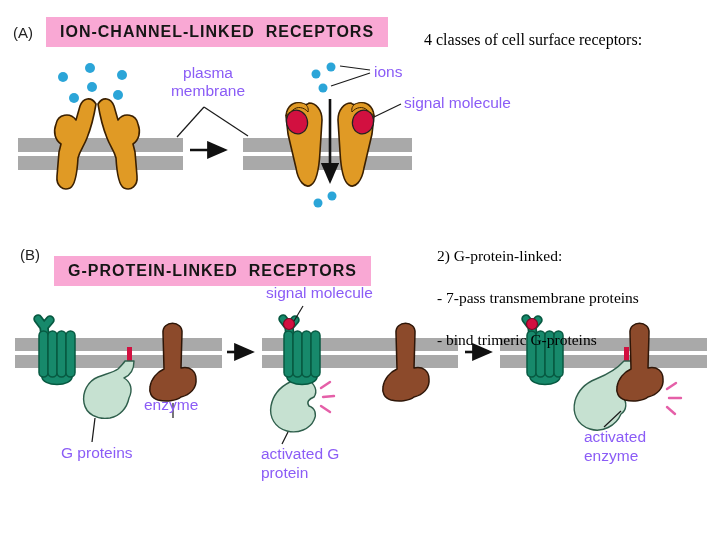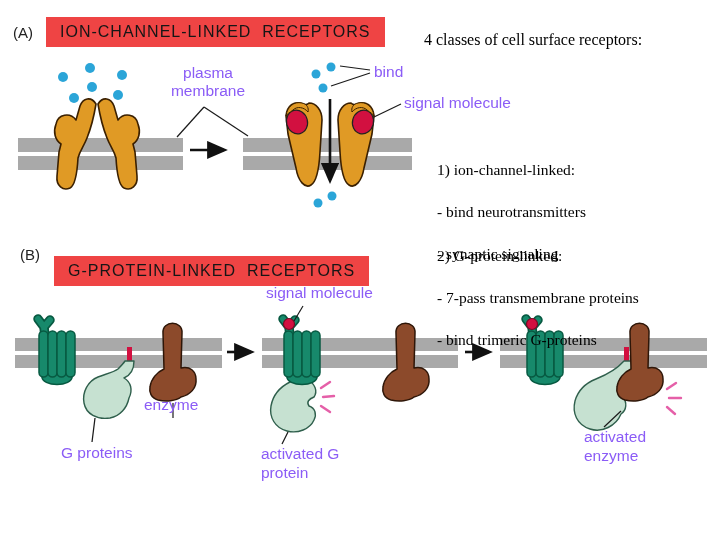--- a/index.html
+++ b/index.html
@@ -1,22 +1,22 @@
 <!DOCTYPE html>
 <html><head>
 <meta charset="utf-8">
 <style>
   html,body{margin:0;padding:0;background:#fff;}
   .stage{position:relative;width:720px;height:540px;background:#fff;overflow:hidden;
          font-family:"Liberation Sans",sans-serif;}
   .art{position:absolute;left:0;top:0;width:720px;height:540px;}
   .lbl{position:absolute;font-size:15.5px;color:#8b5cf6;line-height:18px;}
   .tag{position:absolute;font-size:15px;color:#222;}
-  .panel-title{position:absolute;background:#ef4444;color:#161616;font-size:16px;
-               font-weight:400;letter-spacing:1px;padding:6px 14px;white-space:pre;}
+  .panel-title{position:absolute;background:#f9a8d4;color:#161616;font-size:16px;
+               font-weight:700;letter-spacing:1px;padding:6px 14px;white-space:pre;}
   .serif{position:absolute;font-family:"Liberation Serif",serif;font-weight:400;
          font-size:15.5px;color:#000;line-height:21px;white-space:pre-line;}
   .heading{font-size:16px;}
   .center{text-align:center;}
   .caption{position:absolute;font-size:15.5px;color:#272727;letter-spacing:.2px;}
 </style>
 </head>
 <body>
 
 <div class="stage">
@@ -135,28 +135,23 @@
       <path d="M604,427 L621,411"></path>
     </g>
   </g>
 </svg>
 
   <div class="tag" style="left:13px;top:24px;">(A)</div>
   <div class="panel-title" style="left:46px;top:17px;">ION-CHANNEL-LINKED  RECEPTORS</div>
   <div class="serif heading" style="left:424px;top:29px;">4 classes of cell surface receptors:</div>
 
   <div class="lbl center" style="left:152px;top:64px;width:112px;">plasma membrane</div>
-  <div class="lbl" style="left:374px;top:63px;">bind</div>
+  <div class="lbl" style="left:374px;top:63px;">ions</div>
   <div class="lbl" style="left:404px;top:94px;">signal molecule</div>
 
-  <div class="serif" style="left:437px;top:138px;">
-    <div>1) ion-channel-linked:</div>
-    <div>- bind neurotransmitters</div>
-    <div>- synaptic signaling</div>
-  </div>
   <div class="serif" style="left:437px;top:224px;">
     <div>2) G-protein-linked:</div>
     <div>- 7-pass transmembrane proteins</div>
     <div>- bind trimeric G-proteins</div>
   </div>
 
   <div class="tag" style="left:20px;top:246px;">(B)</div>
   <div class="panel-title" style="left:54px;top:256px;">G-PROTEIN-LINKED  RECEPTORS</div>
 
   <div class="lbl" style="left:266px;top:284px;">signal molecule</div>

